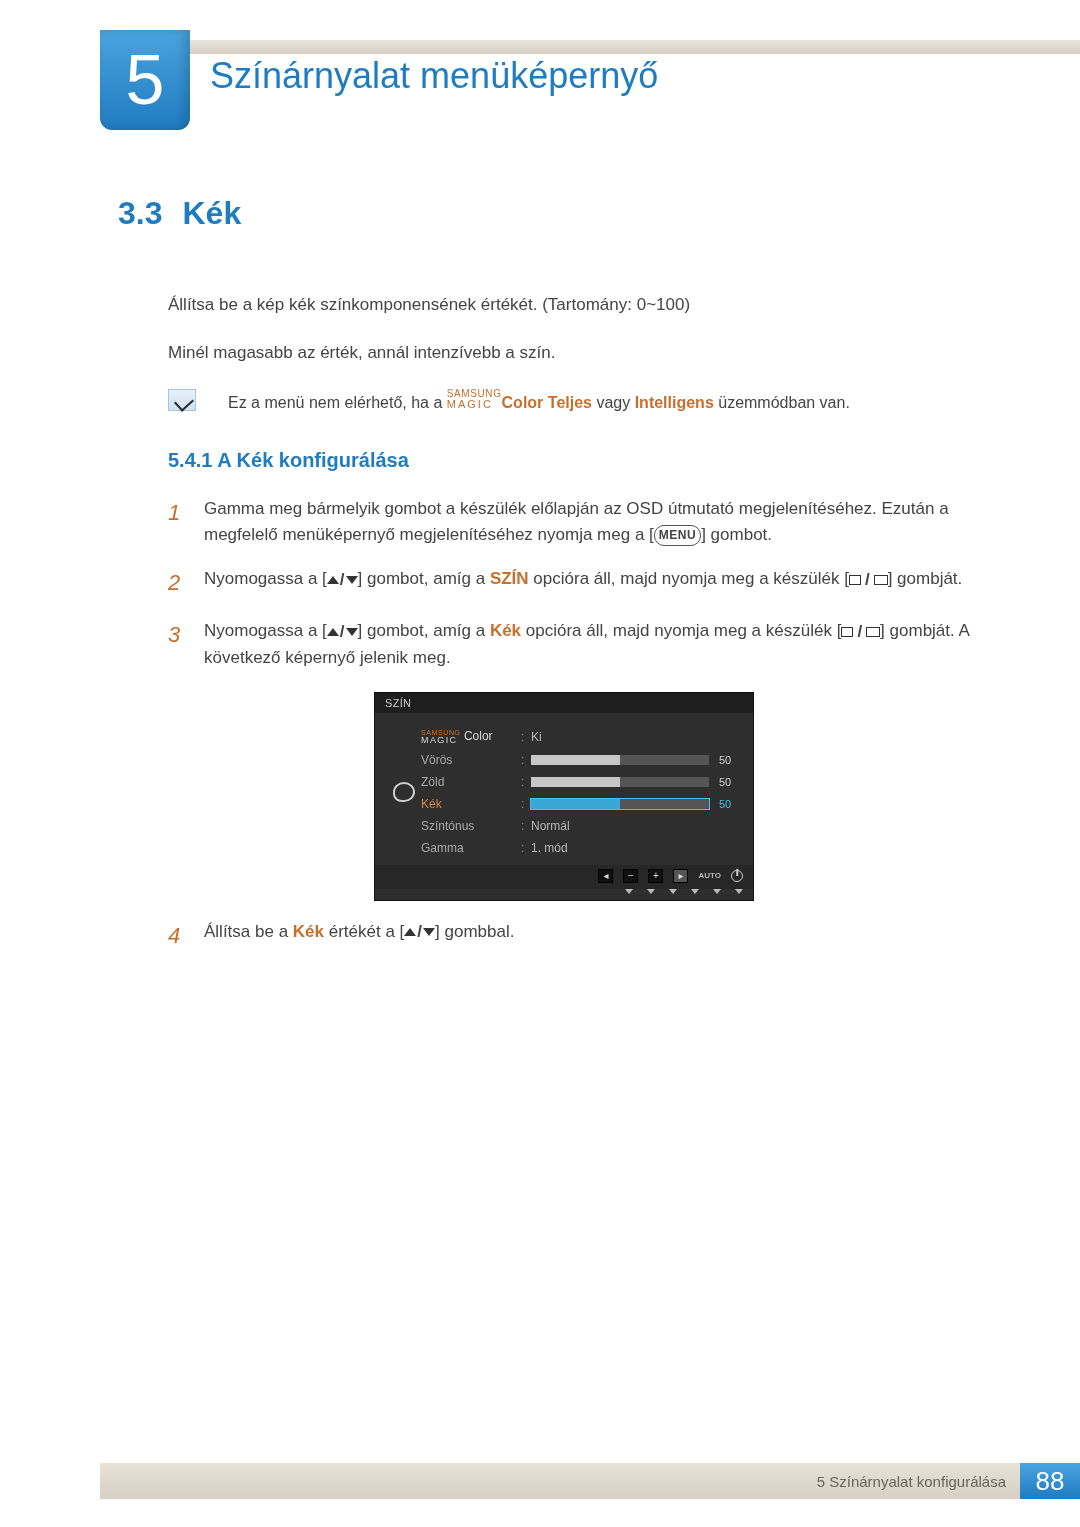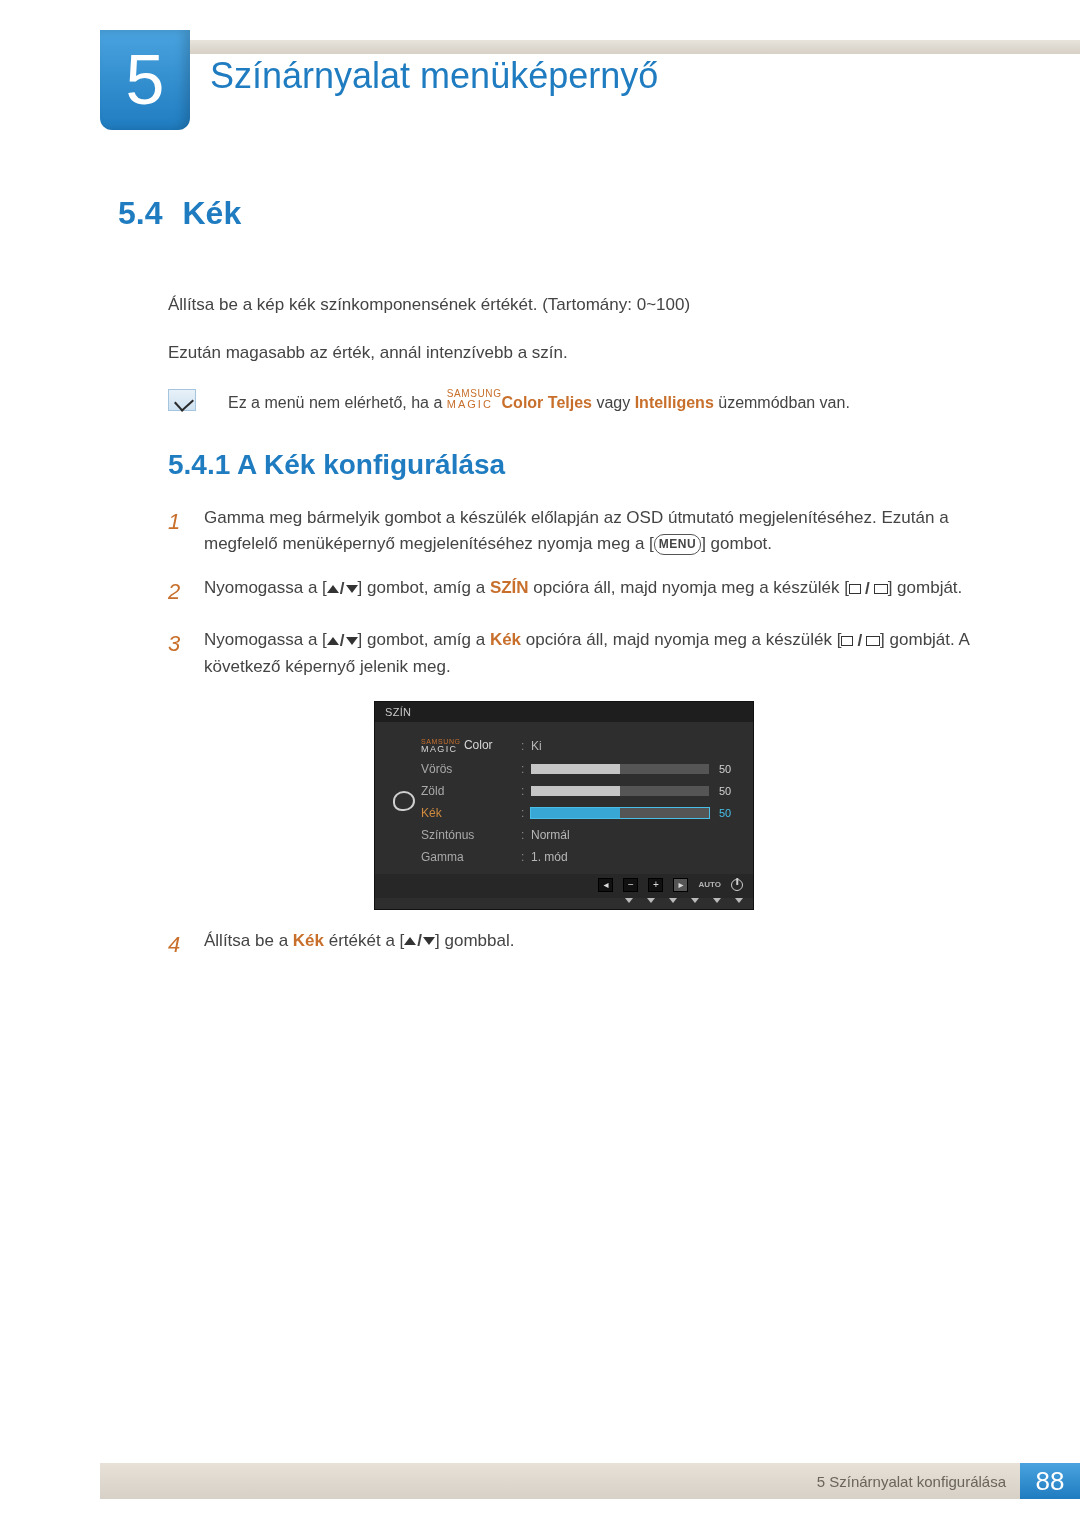--- a/index.html
+++ b/index.html
@@ -13,21 +13,21 @@
 .sec-title { color: #1f7cc0; font-size: 32px; font-weight: 600; }
 .para { font-size: 17px; line-height: 1.55; margin-left: 50px; margin-bottom: 22px; color: #444; }
 .note-row { display: flex; gap: 32px; margin-left: 50px; margin-top: 14px; margin-bottom: 34px; align-items: flex-start; }
 .note-icon { width: 28px; height: 22px; background: linear-gradient(#e8f1f8,#cfe2f1); border: 1px solid #a5c4de; position: relative; flex: none; }
 .note-icon::after { content: ""; position: absolute; right: 3px; bottom: 2px; width: 14px; height: 10px; border-bottom: 2px solid #2a2a2a; border-left: 2px solid #2a2a2a; transform: rotate(-42deg); }
 .note-text { font-size: 16px; color: #444; line-height: 1.5; }
 .magic { display: inline-block; vertical-align: baseline; font-size: 10px; line-height: 1; }
 .magic .s { color: #c86f2c; letter-spacing: 0.6px; display: block; text-align: center; }
 .magic .m { color: #c86f2c; font-size: 11px; letter-spacing: 2px; display: block; }
 .hl { color: #c86f2c; font-weight: 600; }
-.subsec { margin-left: 50px; margin-bottom: 24px; color: #1f7cc0; font-size: 28px; font-weight: 600; }
+.subsec { margin-left: 50px; margin-bottom: 24px; color: #1f7cc0; font-size: 20px; font-weight: 600; }
 .step { display: flex; gap: 16px; margin-left: 50px; margin-bottom: 18px; font-size: 17px; line-height: 1.55; color: #444; }
 .step .n { color: #c86f2c; font-style: italic; font-size: 22px; width: 20px; flex: none; }
 .inline-icon { display: inline-block; vertical-align: middle; border-radius: 10px; }
 .menu-badge { border: 1.5px solid #555; padding: 0 4px; font-size: 12px; font-weight: 700; letter-spacing: 0.5px; }
 .arrows-badge { display: inline-flex; align-items: center; gap: 1px; }
 .tri { width: 0; height: 0; display: inline-block; }
 .tri.up { border-left: 6px solid transparent; border-right: 6px solid transparent; border-bottom: 8px solid #333; }
 .tri.down { border-left: 6px solid transparent; border-right: 6px solid transparent; border-top: 8px solid #333; }
 .src-icn { display: inline-flex; align-items: center; gap: 4px; }
 .src-icn .sq { width: 12px; height: 10px; border: 1.6px solid #333; }
@@ -65,26 +65,26 @@
 <body>
 
 <div class="top-bar"></div>
 <div class="chapter-badge">
   <span>5</span>
 </div>
 <div class="chapter-title">Színárnyalat menüképernyő</div>
 
 <div class="content">
   <div class="sec-line">
-    <span class="sec-num">5.4</span>
+    <span class="sec-num">3.3</span>
     <span class="sec-title">Kék</span>
   </div>
 
   <p class="para">Állítsa be a kép kék színkomponensének értékét. (Tartomány: 0~100)</p>
-  <p class="para">Ezután magasabb az érték, annál intenzívebb a szín.</p>
+  <p class="para">Minél magasabb az érték, annál intenzívebb a szín.</p>
 
   <div class="note-row">
     <div class="note-icon"></div>
     <div class="note-text">
       <span>Ez a menü nem elérhető, ha a </span>
       <span class="magic">
         <span class="s">SAMSUNG</span>
         <span class="m">MAGIC</span>
       </span><span class="hl">Color</span>
       <span> </span><span class="hl">Teljes</span><span> vagy </span><span class="hl">Intelligens</span><span> üzemmódban van.</span>

